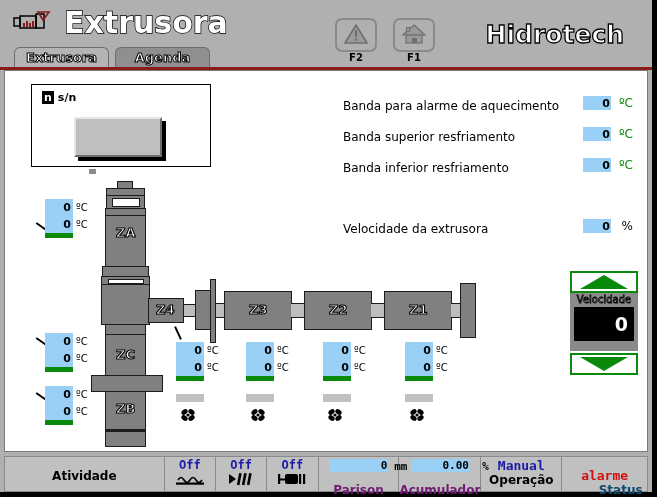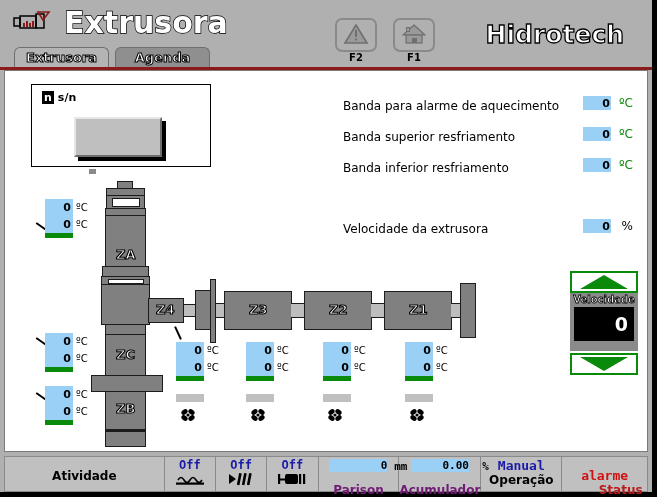--- a/index.html
+++ b/index.html
@@ -81,21 +81,21 @@
   .aq-unit{position:absolute;right:2px;top:3px;font-size:12px;color:#0a8a0a;font-weight:normal;}
   .aq-unit.pct{color:#000;}
 
   
   .velctl{position:absolute;left:565px;top:200px;width:68px;height:108px;}
   .arwbox{width:68px;height:22px;background:#fff;border:2px solid #0a8a0a;box-sizing:border-box;display:flex;align-items:center;justify-content:center;}
   .arw{width:0;height:0;}
   .arw.up{border-left:24px solid transparent;border-right:24px solid transparent;border-bottom:14px solid #0a8a0a;}
   .arw.dn{border-left:24px solid transparent;border-right:24px solid transparent;border-top:14px solid #0a8a0a;}
   .velbody{width:68px;height:58px;background:#8a8a8a;box-sizing:border-box;}
-  .vellbl{text-align:center;font-size:10px;font-weight:bold;color:#fff;-webkit-text-stroke:.8px #000;line-height:13px;}
+  .vellbl{text-align:center;font-size:10px;font-weight:normal;color:#fff;-webkit-text-stroke:.8px #000;line-height:13px;}
   .veldisp{margin:1px 4px 0 4px;height:34px;background:#000;display:flex;align-items:center;justify-content:flex-end;}
   .veldisp span{color:#fff;font-size:19px;font-weight:bold;padding-right:6px;line-height:19px;}
 
   
   .mach{position:absolute;left:0;top:0;width:644px;height:382px;}
   .part{position:absolute;background:#808080;border:1px solid #1c1c1c;box-sizing:border-box;}
   .part.lt{background:#bdbdbd;}
   .zlbl{position:absolute;font-size:13px;font-weight:bold;color:#fff;-webkit-text-stroke:1.1px #000;}
 
   
@@ -122,21 +122,21 @@
   .s-val{width:82px;display:flex;flex-direction:column;align-items:center;padding-top:2px;}
   .s-val .vf{width:58px;height:13px;background:#9ad0f5;display:flex;align-items:center;justify-content:flex-end;position:relative;}
   .s-val .vf span{font-size:11px;font-weight:bold;color:#000;font-family:"DejaVu Sans Mono","Liberation Mono",monospace;}
   .s-val .vu{position:absolute;right:-20px;top:1px;font-size:10px;color:#000;}
   .s-val .cap{font-size:12px;font-weight:bold;color:#701a75;margin-top:11px;}
   .s-mode{width:82px;display:flex;flex-direction:column;align-items:center;padding-top:1px;}
   .s-mode .m1{font-size:13px;font-weight:bold;color:#1a1aa8;font-family:"DejaVu Sans Mono","Liberation Mono",monospace;line-height:15px;}
   .s-mode .m2{font-size:12px;font-weight:bold;color:#000;line-height:15px;}
   .s-alarm{width:86px;display:flex;flex-direction:column;align-items:center;padding-top:11px;}
   .s-alarm .a1{font-size:13px;font-weight:bold;color:#d01010;font-family:"DejaVu Sans Mono","Liberation Mono",monospace;line-height:15px;}
-  .s-alarm .a2{font-size:12px;font-weight:bold;color:#b91c1c;line-height:15px;margin-left:32px;}
+  .s-alarm .a2{font-size:12px;font-weight:bold;color:#0c4a6e;line-height:15px;margin-left:32px;}
 </style>
 </head>
 <body>
 
 <div class="app">
 
   <div class="header">
     <div class="titlewrap">
       <span class="extr-icon">
         <svg width="45" height="26" viewBox="0 0 45 26">
@@ -258,21 +258,21 @@
     <div class="mach">
 
       <div class="part" style="left:112px;top:110px;width:16px;height:8px;"></div>
       <div class="part" style="left:101px;top:117px;width:39px;height:8px;"></div>
       <div class="part" style="left:101px;top:124px;width:39px;height:14px;background:#808080;">
         <div style="position:absolute;left:5px;top:2px;width:28px;height:9px;background:#fff;border:1px solid #1c1c1c;box-sizing:border-box;"></div>
       </div>
       <div class="part" style="left:100px;top:137px;width:41px;height:8px;"></div>
 
       <div class="part" style="left:100px;top:144px;width:41px;height:52px;"></div>
-      <div class="zlbl" style="left:111px;top:176px;">ZA</div>
+      <div class="zlbl" style="left:111px;top:154px;">ZA</div>
       <div class="part" style="left:97px;top:195px;width:47px;height:11px;"></div>
 
       <div class="part" style="left:96px;top:205px;width:49px;height:9px;background:#808080;">
         <div style="position:absolute;left:6px;top:2px;width:36px;height:5px;background:#fff;border:1px solid #1c1c1c;box-sizing:border-box;"></div>
       </div>
       <div class="part" style="left:96px;top:213px;width:49px;height:41px;"></div>
 
       <div class="part" style="left:143px;top:227px;width:36px;height:25px;"></div>
       <div class="zlbl" style="left:151px;top:231px;">Z4</div>
 

